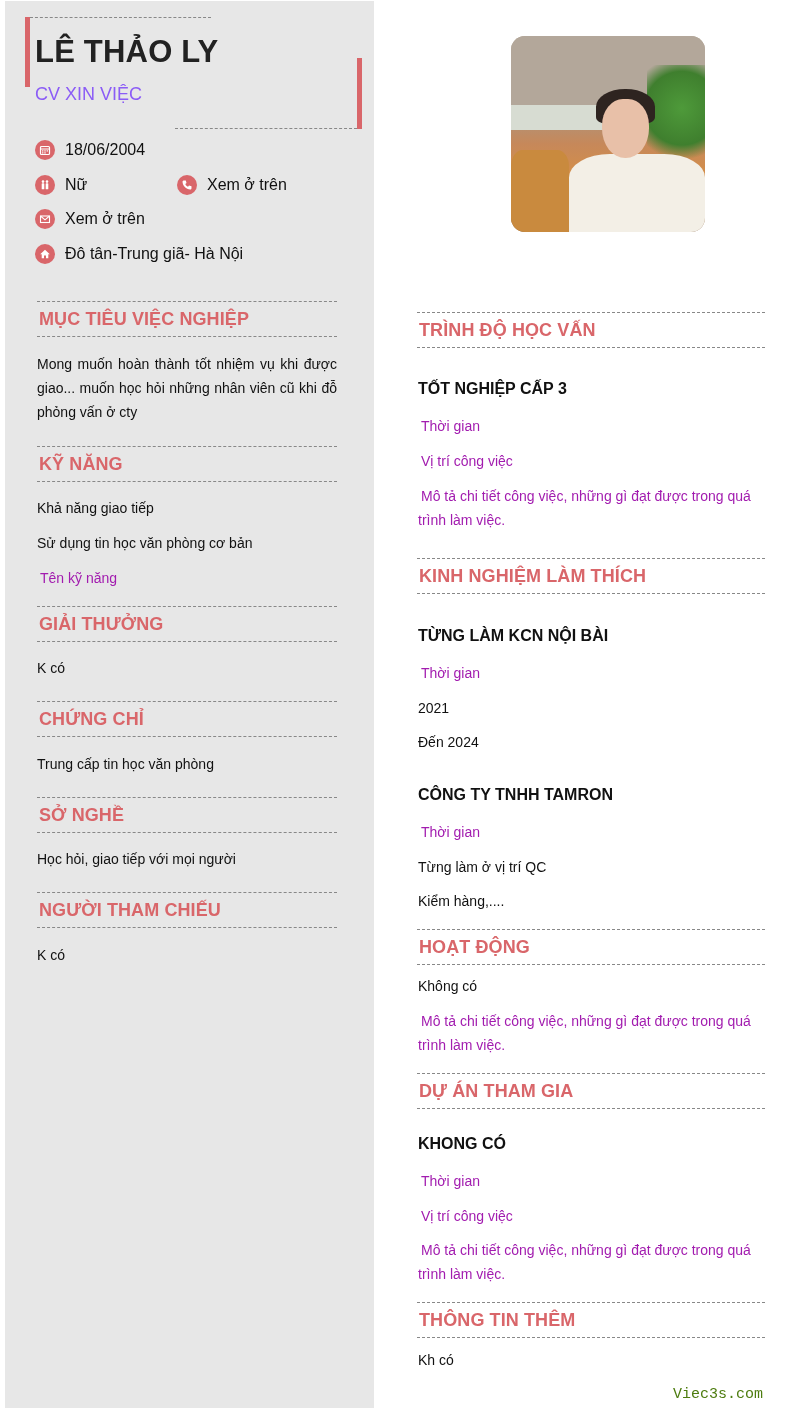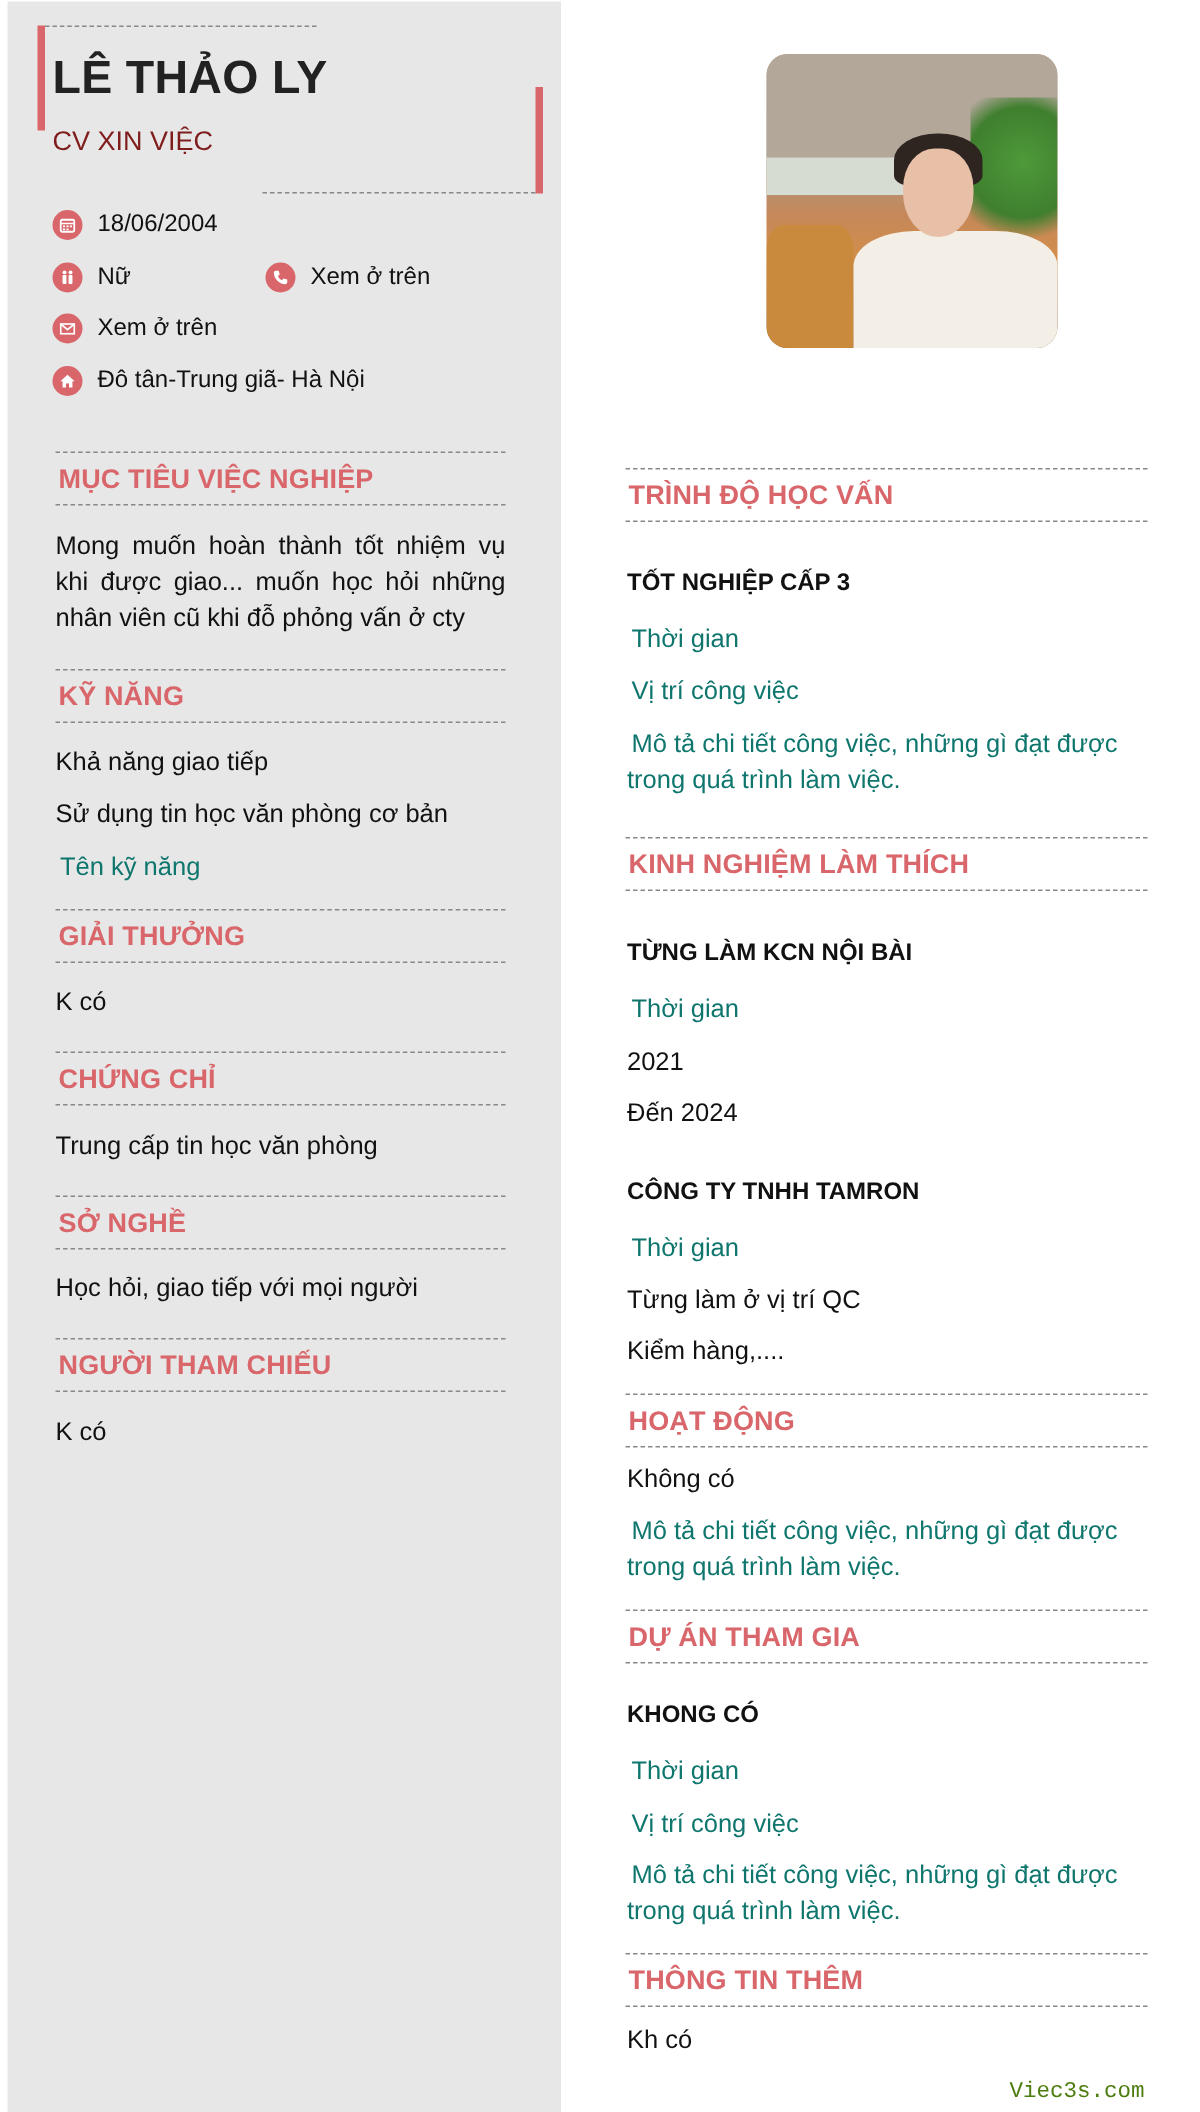--- a/index.html
+++ b/index.html
@@ -11,36 +11,36 @@
       background: #e7e7e7;
     }
     .accent-bar { position: absolute; background: #d9666a; width: 5px; }
     .accent-bar.left { left: 25px; top: 17px; height: 70px; }
     .accent-bar.right { left: 357px; top: 58px; height: 71px; }
     .dash-line { position: absolute; border-top: 1px dashed #888; height: 0; }
     .dash-line.top { left: 30px; top: 17px; width: 181px; }
     .dash-line.bottom { left: 175px; top: 128px; width: 182px; }
 
     .name { position: absolute; left: 35px; top: 34px; font-size: 31px; font-weight: bold; color: #222; letter-spacing: 0.2px; }
-    .subtitle { position: absolute; left: 35px; top: 84px; font-size: 18px; color: #7f1d1d; }
+    .subtitle { position: absolute; left: 35px; top: 84px; font-size: 18px; color: #8b5cf6; }
 
     .info-row { position: absolute; display: flex; align-items: center; font-size: 16px; color: #111; }
     .info-icon { width: 20px; height: 20px; border-radius: 50%; background: #d9666a; display: inline-flex; align-items: center; justify-content: center; margin-right: 10px; }
     .info-icon svg { width: 12px; height: 12px; }
 
     .section-head {
       position: absolute; border-top: 1px dashed #888; border-bottom: 1px dashed #888;
       height: 36px; display: flex; align-items: center; padding-left: 2px;
     }
     .section-head span { color: #d9666a; font-weight: bold; font-size: 18px; letter-spacing: 0.1px; }
     .left-sec { left: 37px; width: 300px; }
     .right-sec { left: 417px; width: 348px; }
 
-    .text { position: absolute; font-size: 17px; color: #111; line-height: 24px; }
-    .placeholder { color: #0f766e; }
+    .text { position: absolute; font-size: 14px; color: #111; line-height: 24px; }
+    .placeholder { color: #a21caf; }
     .bold-title { font-weight: bold; color: #111; font-size: 16px; }
     .justify { text-align: justify; text-align-last: left; }
 
     .photo {
       position: absolute; left: 511px; top: 36px; width: 194px; height: 196px;
       border-radius: 14px; overflow: hidden;
       background: linear-gradient(180deg, #b9ad9e 0%, #a89886 35%, #c6885a 55%, #d38e4a 70%, #8a6a4e 100%);
     }
     .photo .wall { position: absolute; left: 0; top: 0; width: 100%; height: 35%; background: #b3a79a; }
     .photo .window { position: absolute; left: 0; top: 35%; width: 60%; height: 13%; background: #d7dcd2; }

